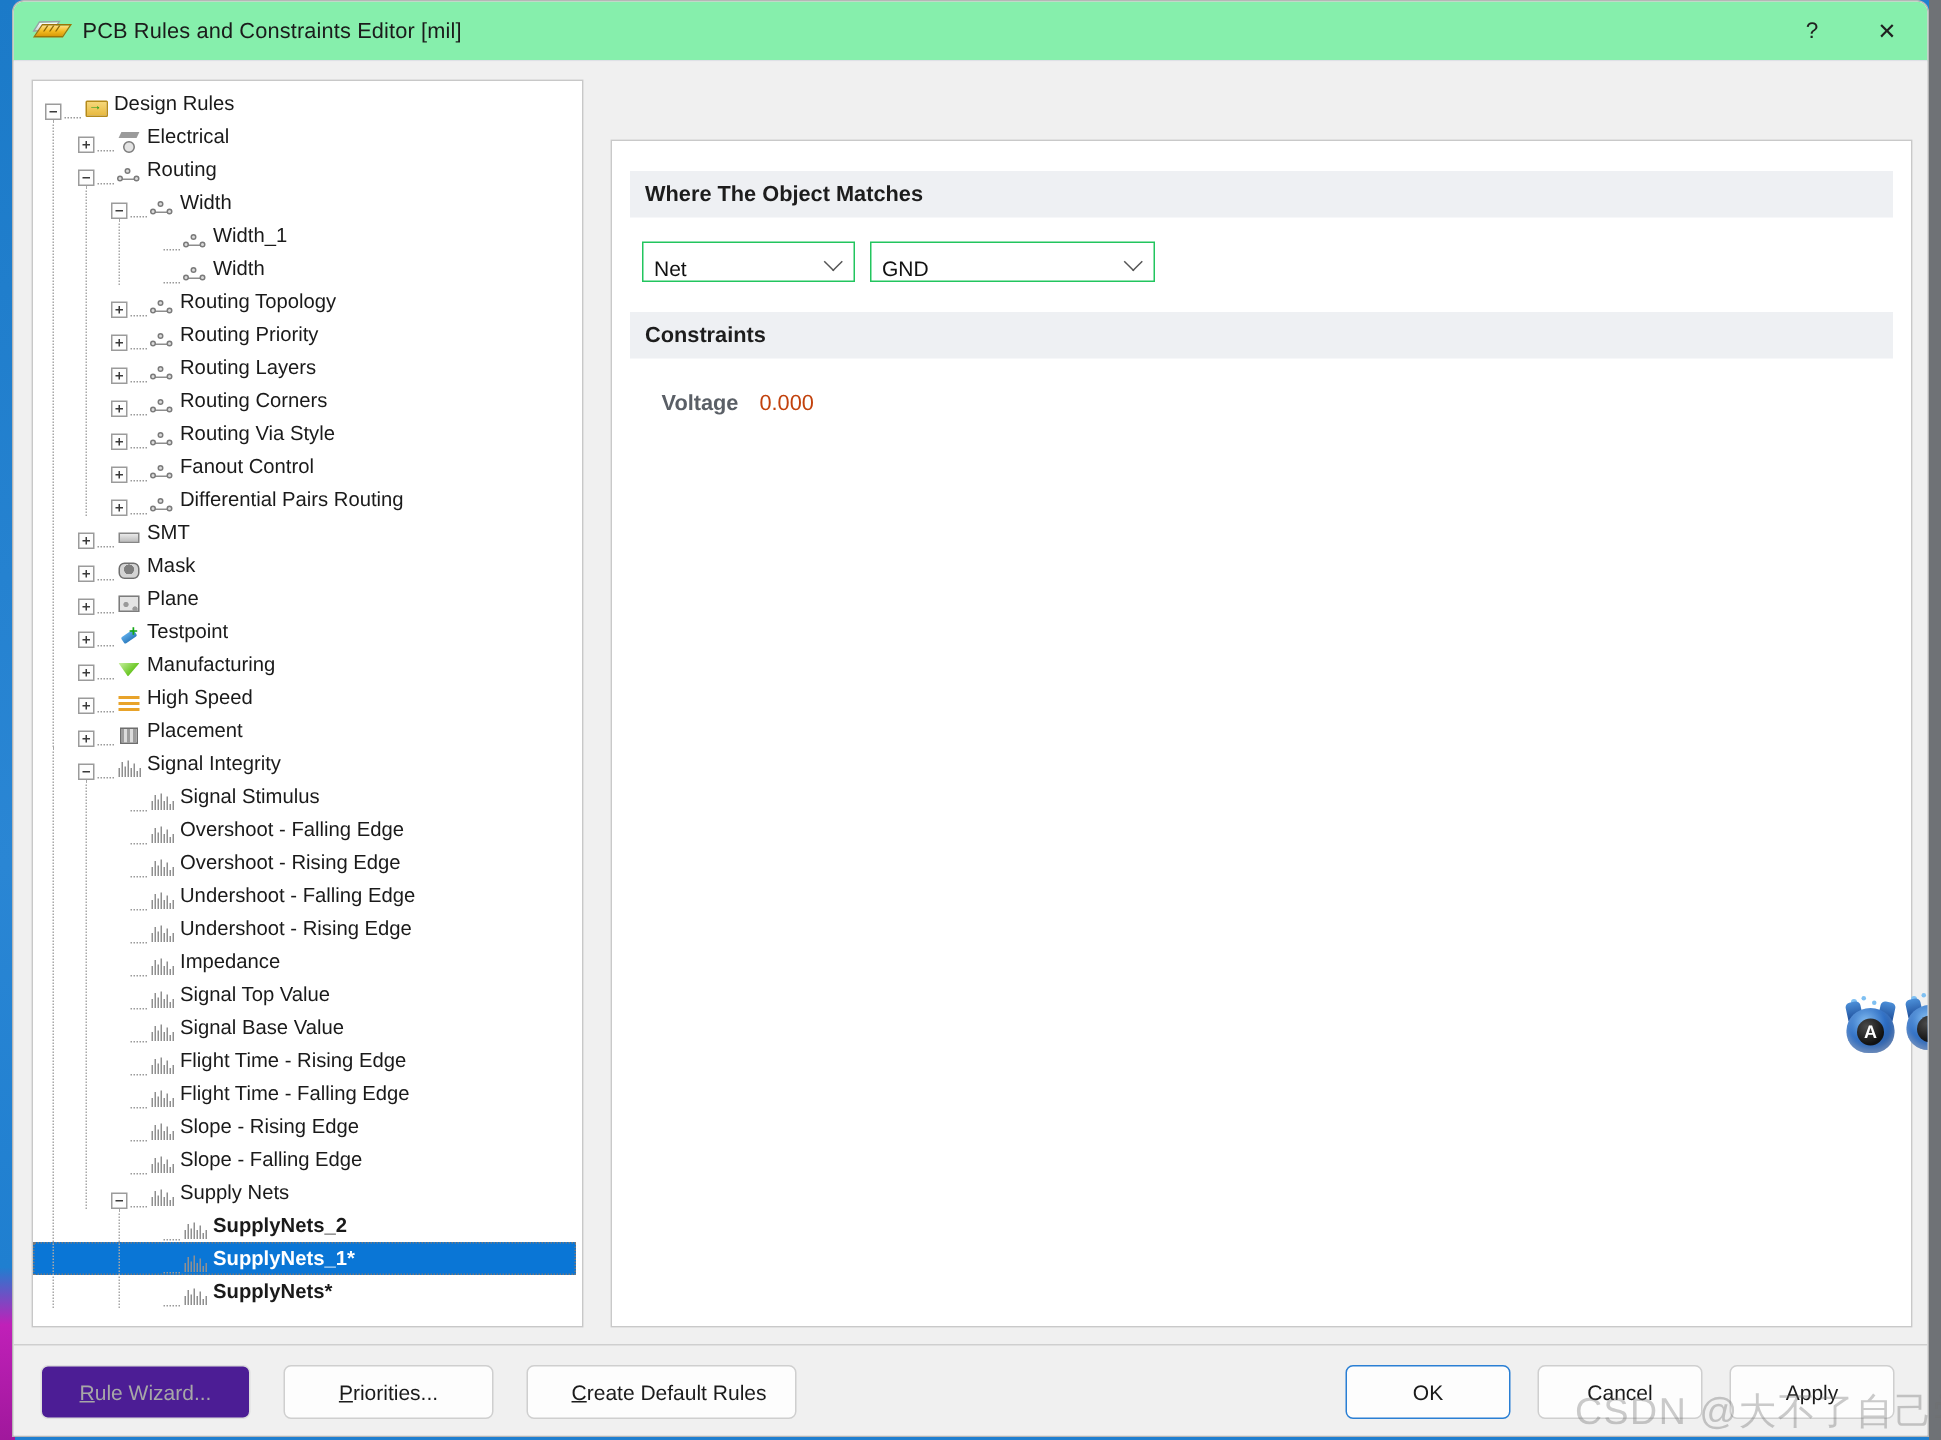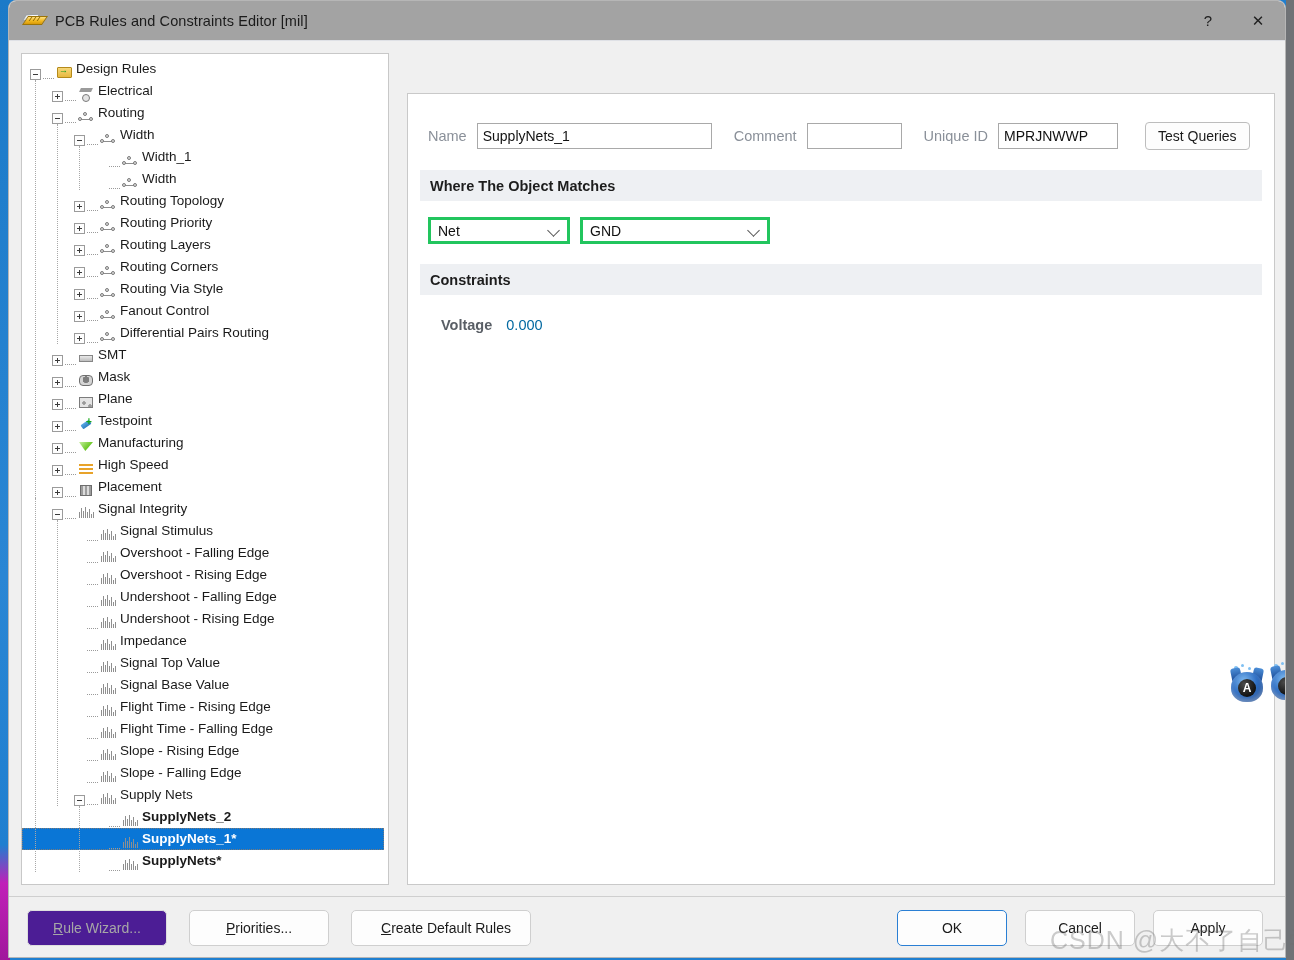--- a/index.html
+++ b/index.html
@@ -25,21 +25,21 @@
     background: #f0f0f0;
     border: 1px solid #b6b6b6;
     border-radius: 8px 8px 0 0;
     box-sizing: border-box;
     overflow: hidden;
   }
   
   .titlebar {
     position: relative;
     height: 39px;
-    background: #a3a3a3;
+    background: #86efac;
     border-bottom: 1px solid #dfe1e6;
     border-radius: 7px 7px 0 0;
     display: flex; align-items: center;
   }
   .title-icon {
     width: 20px; height: 20px;
     margin-left: 16px; margin-right: 10px;
     position: relative; flex: none;
   }
   .title-icon .ruler {
@@ -286,24 +286,24 @@
     font-weight: bold;
     color: #1d1d1d;
   }
   .match-row {
     display: flex;
     gap: 10px;
     padding: 16px 0 0 20px;
   }
   .sel-box {
     height: 27px;
-    border: 3px solid #22c55e;
+    border: 1px solid #22c55e;
     background: #fff;
     box-sizing: border-box;
-    display: flex; align-items: center;
+    display: flex; align-items: flex-end;
     font-size: 14px;
     color: #111;
     padding-left: 7px;
     position: relative;
     cursor: default;
   }
   .sel-box.kind { width: 142px; }
   .sel-box.value { width: 190px; }
   .sel-box .chev {
     position: absolute; right: 9px; top: 50%;
@@ -313,21 +313,21 @@
     border-bottom: 1.4px solid #555;
     transform: rotate(-45deg);
   }
   .constraint-row {
     display: flex; align-items: center;
     padding: 22px 0 0 33px;
     gap: 14px;
     font-size: 14.5px;
   }
   .c-label { font-weight: bold; color: #5a5f66; }
-  .c-value { color: #0369a1; }
+  .c-value { color: #c2410c; }
 
   
   .footer {
     position: relative;
     height: 62px;
     background: #f0f0f0;
     border-top: 1px solid #cfcfcf;
   }
   .footer .left-btns {
     position: absolute; left: 18px; top: 13px;
@@ -988,29 +988,20 @@
     <div class="guide" style="left: 13px; top: 26px; height: 418px;"></div>
         <div class="guide" style="left: 13px; top: 444px; height: 374px;"></div>
         <div class="guide" style="left: 35px; top: 70px; height: 220px;"></div>
         <div class="guide" style="left: 35px; top: 466px; height: 286px;"></div>
         <div class="guide" style="left: 57px; top: 92px; height: 44px;"></div>
         <div class="guide" style="left: 57px; top: 752px; height: 66px;"></div>
       </div>
 
     <div class="right-panel">
 
-      <div class="form-top">
-        <span class="flabel">Name</span>
-        <input class="finput name" type="text" value="SupplyNets_1" style="">
-        <span class="flabel" style="margin-left:22px;">Comment</span>
-        <input class="finput comment" type="text" value="" style="">
-        <span class="flabel" style="margin-left:22px;">Unique ID</span>
-        <input class="finput uid" type="text" value="MPRJNWWP" style="">
-        <button class="btn" style="margin-left:27px;">Test Queries</button>
-      </div>
 
       <div class="section-head">Where The Object Matches</div>
 
       <div class="match-row">
         <div class="sel-box kind">
           <span>Net</span>
           <span class="chev"></span>
         </div>
         <div class="sel-box value">
           <span>GND</span>

